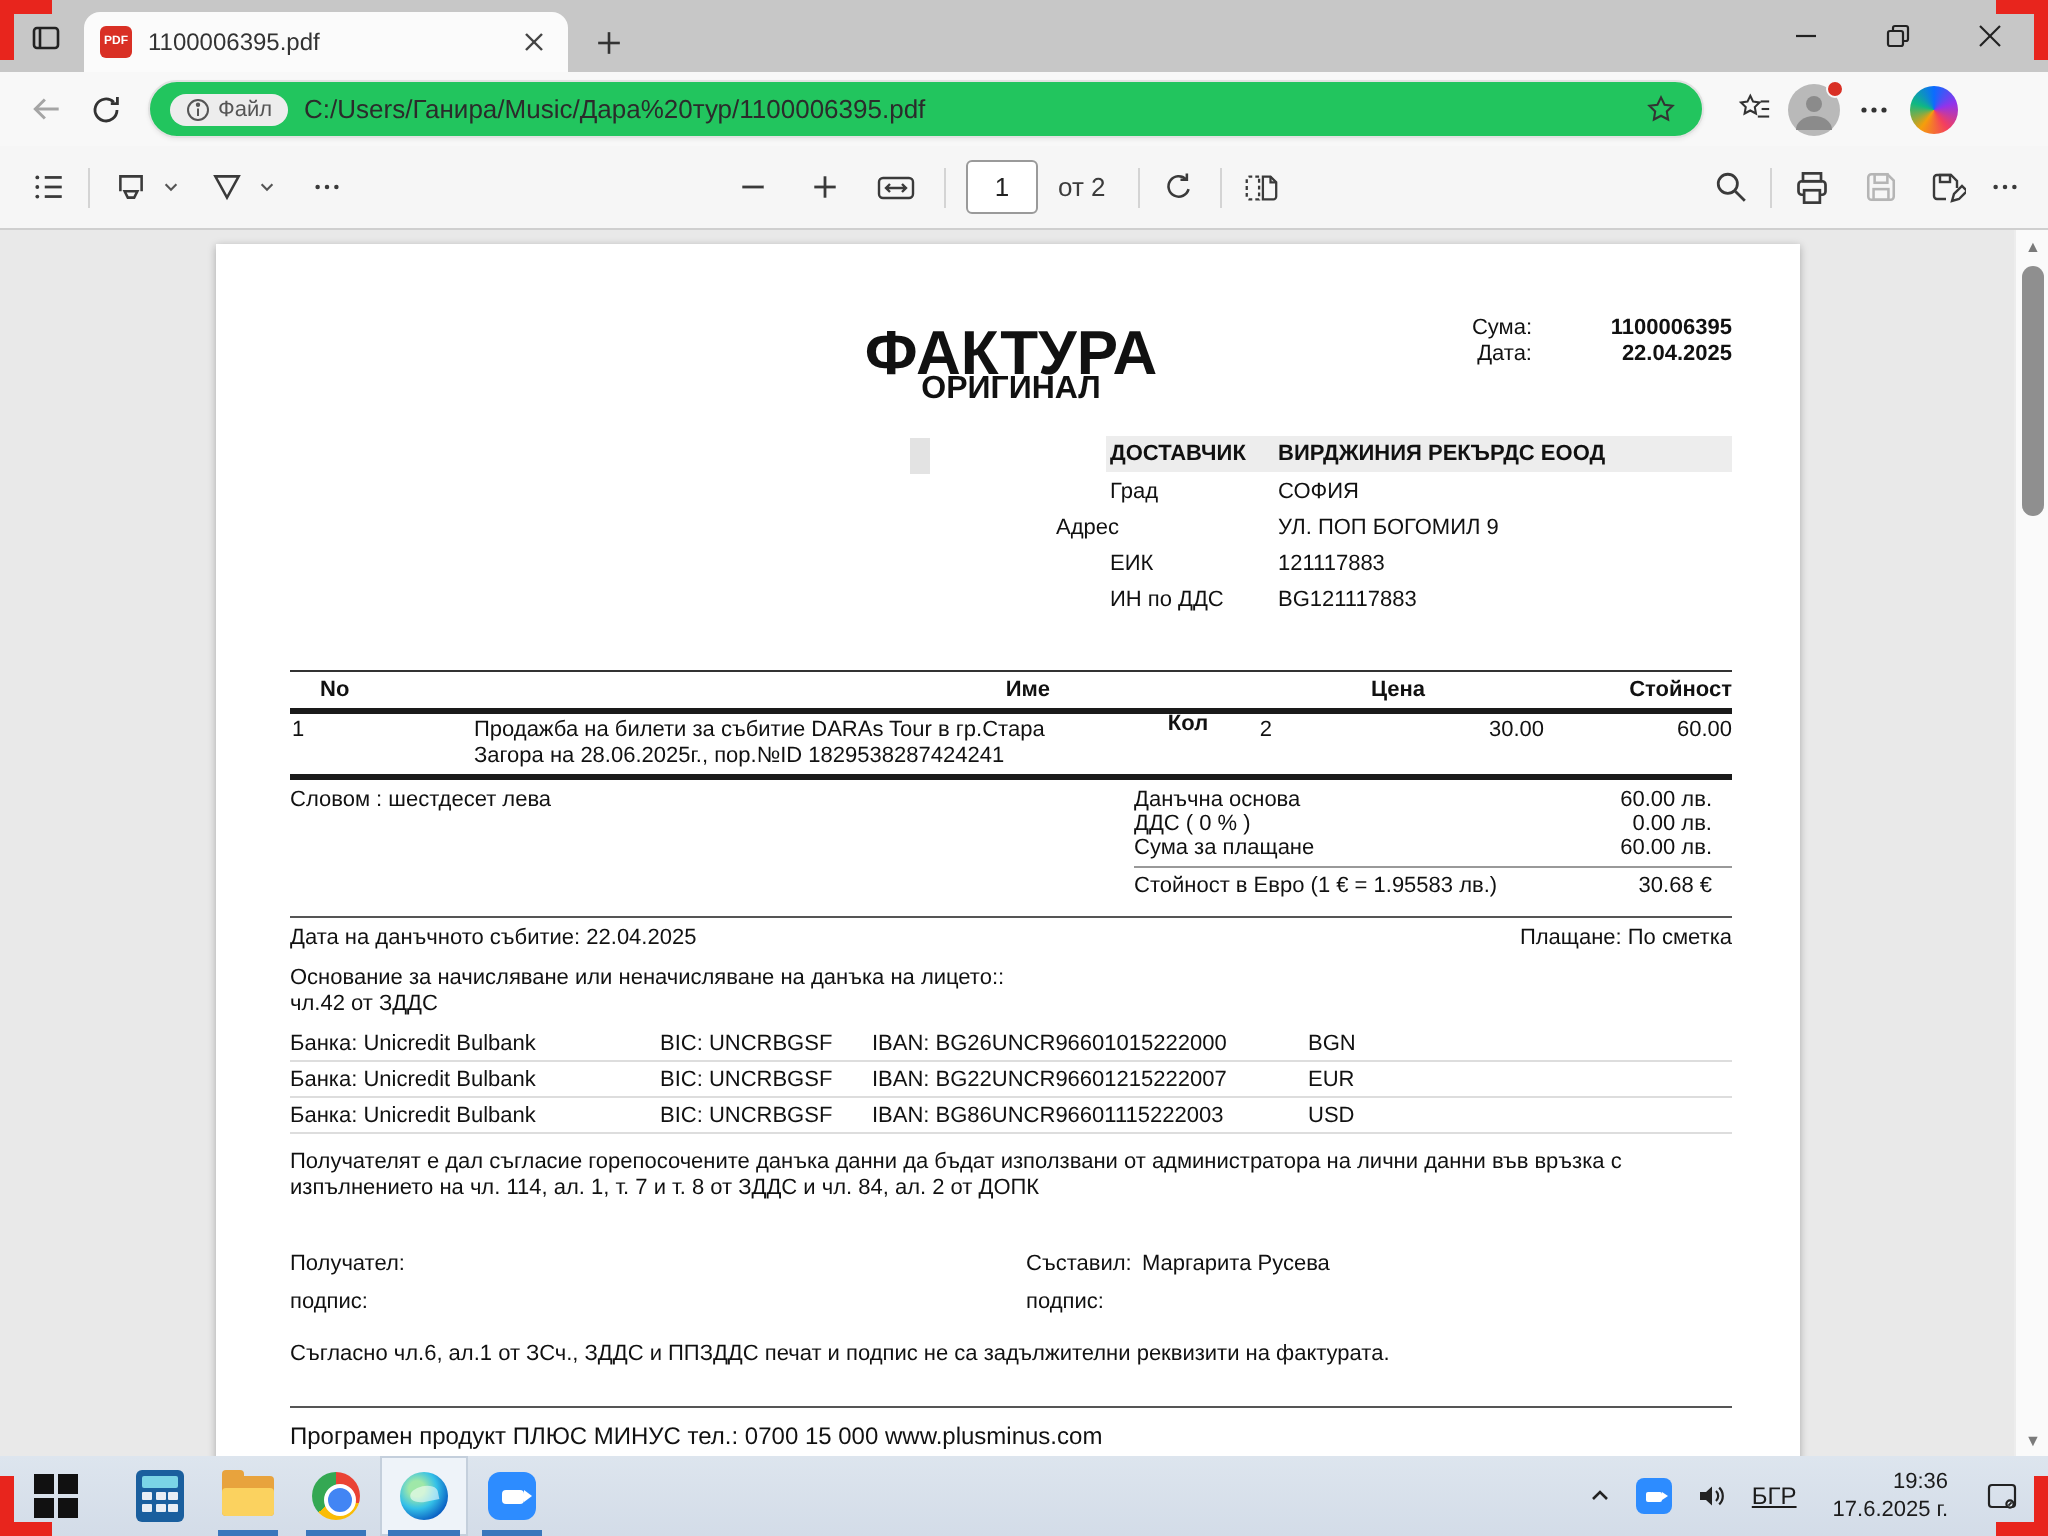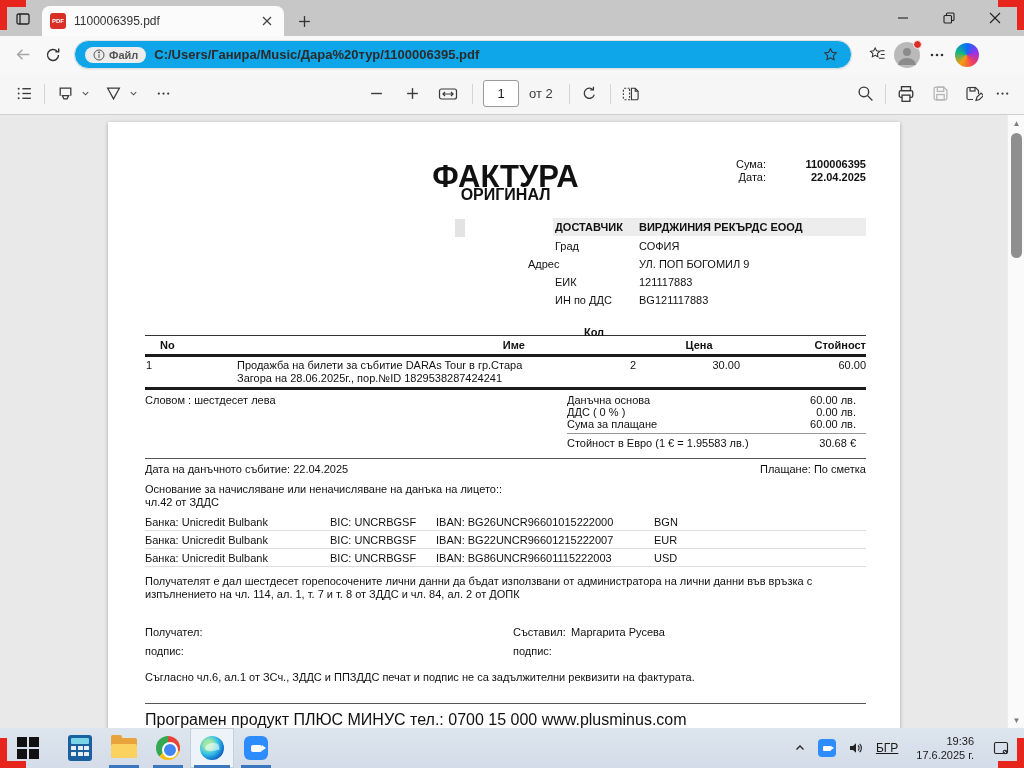--- a/index.html
+++ b/index.html
@@ -20,21 +20,21 @@
   .tab-title { margin-left:8px; font-size:12px; color:#333; flex:1; white-space:nowrap; overflow:hidden; }
   .tab-close { width:18px; height:18px; display:flex; align-items:center; justify-content:center; color:#444; border-radius:4px; }
   .new-tab { position:absolute; left:292px; top:9px; width:24px; height:24px; display:flex; align-items:center; justify-content:center; color:#333; }
   .win-controls { position:absolute; right:6px; top:0; height:36px; display:flex; }
   .win-btn { width:46px; height:36px; display:flex; align-items:center; justify-content:center; color:#222; }
 
   
   .navbar { position:absolute; left:0; top:36px; width:1024px; height:37px; background:#f8f8f8; display:flex; align-items:center; }
   .nav-icon { width:30px; height:30px; display:flex; align-items:center; justify-content:center; color:#333; flex:none; }
   .nav-icon.disabled { color:#a5a5a5; }
-  .addressbar { flex:none; width:778px; height:29px; margin-left:6px; background:#0ea5e9; border:1px solid #e2e2e2; border-radius:15px; display:flex; align-items:center; padding:0 10px; box-shadow:0 1px 2px rgba(0,0,0,.06);font-weight:bold; }
+  .addressbar { flex:none; width:778px; height:29px; margin-left:6px; background:#22c55e; border:1px solid #e2e2e2; border-radius:15px; display:flex; align-items:center; padding:0 10px; box-shadow:0 1px 2px rgba(0,0,0,.06); }
   .file-badge { display:flex; align-items:center; gap:4px; background:#ededed; border-radius:10px; padding:2px 8px; font-size:11px; color:#555; flex:none; }
   .url-text { margin-left:8px; font-size:13px; color:#2b2b2b; white-space:nowrap; overflow:hidden; flex:1; }
   .avatar { position:relative; width:26px; height:26px; border-radius:50%; background:#b9b9b9; overflow:visible; flex:none; }
   .avatar .dot { position:absolute; right:-2px; top:-2px; width:9px; height:9px; border-radius:50%; background:#d93025; border:1.5px solid #f8f8f8; }
   .copilot { width:24px; height:24px; border-radius:50%; background:conic-gradient(#0b6cff,#9333ea,#f43f5e,#f59e0b,#10b981,#0b6cff); flex:none; }
 
   
   .pdfbar { position:absolute; left:0; top:73px; width:1024px; height:42px; background:#f6f6f6; border-bottom:1px solid #cfcfcf; display:flex; align-items:center; }
   .pb-icon { width:28px; height:28px; display:flex; align-items:center; justify-content:center; color:#3a3a3a; flex:none; }
   .pb-icon.dim { color:#b5b5b5; }
@@ -344,30 +344,30 @@
       <div class="t" style="left:420px;top:136px">Адрес</div>
       <div class="t" style="left:531px;top:136px">УЛ. ПОП БОГОМИЛ 9</div>
       <div class="t" style="left:447px;top:154px">ЕИК</div>
       <div class="t" style="left:531px;top:154px">121117883</div>
       <div class="t" style="left:447px;top:172px">ИН по ДДС</div>
       <div class="t" style="left:531px;top:172px">BG121117883</div>
 
       <div class="line" style="left:37px;top:213px;width:721px"></div>
       <div class="t b" style="left:52px;top:217px">No</div>
       <div class="t b" style="left:129px;top:217px;width:288px;text-align:right">Име</div>
-      <div class="t b" style="left:446px;top:204px;width:80px;text-align:center">Кол</div>
+      <div class="t b" style="left:446px;top:234px;width:80px;text-align:center">Кол</div>
       <div class="t b" style="left:551px;top:217px;width:80px;text-align:center">Цена</div>
       <div class="t b" style="left:678px;top:217px;width:80px;text-align:right">Стойност</div>
       <div class="line" style="left:37px;top:232px;width:721px;height:2.5px;background:#1a1a1a"></div>
 
       <div class="t" style="left:38px;top:237px">1</div>
       <div class="t" style="left:129px;top:237px">Продажба на билети за събитие DARAs Tour в гр.Стара</div>
       <div class="t" style="left:129px;top:250px">Загора на 28.06.2025г., пор.№ID 1829538287424241</div>
       <div class="t" style="left:448px;top:237px;width:80px;text-align:right">2</div>
-      <div class="t" style="left:552px;top:237px;width:80px;text-align:right">30.00</div>
+      <div class="t" style="left:584px;top:237px;width:80px;text-align:right">30.00</div>
       <div class="t" style="left:678px;top:237px;width:80px;text-align:right">60.00</div>
       <div class="line" style="left:37px;top:265px;width:721px;height:2.5px;background:#1a1a1a"></div>
 
       <div class="t" style="left:37px;top:272px">Словом :  шестдесет лева</div>
       <div class="t" style="left:459px;top:272px">Данъчна основа</div>
       <div class="t" style="left:618px;top:272px;width:130px;text-align:right">60.00 лв.</div>
       <div class="t" style="left:459px;top:284px">ДДС ( 0 % )</div>
       <div class="t" style="left:618px;top:284px;width:130px;text-align:right">0.00 лв.</div>
       <div class="t" style="left:459px;top:296px">Сума за плащане</div>
       <div class="t" style="left:618px;top:296px;width:130px;text-align:right">60.00 лв.</div>
@@ -394,33 +394,33 @@
         <div class="t" style="left:291px;top:2px">IBAN: BG22UNCR96601215222007</div>
         <div class="t" style="left:509px;top:2px">EUR</div>
       </div>
       <div class="abs" style="left:37px;top:428px;width:721px;height:17px;border-bottom:1px solid #ddd">
         <div class="t" style="left:0;top:2px">Банка: Unicredit Bulbank</div>
         <div class="t" style="left:185px;top:2px">BIC: UNCRBGSF</div>
         <div class="t" style="left:291px;top:2px">IBAN: BG86UNCR96601115222003</div>
         <div class="t" style="left:509px;top:2px">USD</div>
       </div>
 
-      <div class="t" style="left:37px;top:453px">Получателят е дал шестдесет горепосочените лични данни да бъдат използвани от администратора на лични данни във връзка с</div>
+      <div class="t" style="left:37px;top:453px">Получателят е дал съгласие горепосочените данъка данни да бъдат използвани от администратора на лични данни във връзка с</div>
       <div class="t" style="left:37px;top:466px">изпълнението на чл. 114, ал. 1, т. 7 и т. 8 от ЗДДС и чл. 84, ал. 2 от ДОПК</div>
 
       <div class="t" style="left:37px;top:504px">Получател:</div>
       <div class="t" style="left:405px;top:504px">Съставил:</div>
       <div class="t" style="left:463px;top:504px">Маргарита Русева</div>
       <div class="t" style="left:37px;top:523px">подпис:</div>
       <div class="t" style="left:405px;top:523px">подпис:</div>
 
       <div class="t" style="left:37px;top:549px">Съгласно чл.6, ал.1 от ЗСч., ЗДДС и ППЗДДС печат и подпис не са задължителни реквизити на фактурата.</div>
 
       <div class="line" style="left:37px;top:581px;width:721px;background:#555"></div>
-      <div class="t" style="left:37px;top:589px;font-size:16px">Програмен продукт ПЛЮС МИНУС  тел.: 0700 15 000  www.plusminus.com</div>
+      <div class="t" style="left:37px;top:589px;font-size:12px">Програмен продукт ПЛЮС МИНУС  тел.: 0700 15 000  www.plusminus.com</div>
     </div>
 
     <div class="scroll">
       <div class="arrow" style="top:0">▲</div>
       <div class="thumb"></div>
       <div class="arrow" style="bottom:0">▼</div>
     </div>
   </div>
 
   <div class="taskbar">

